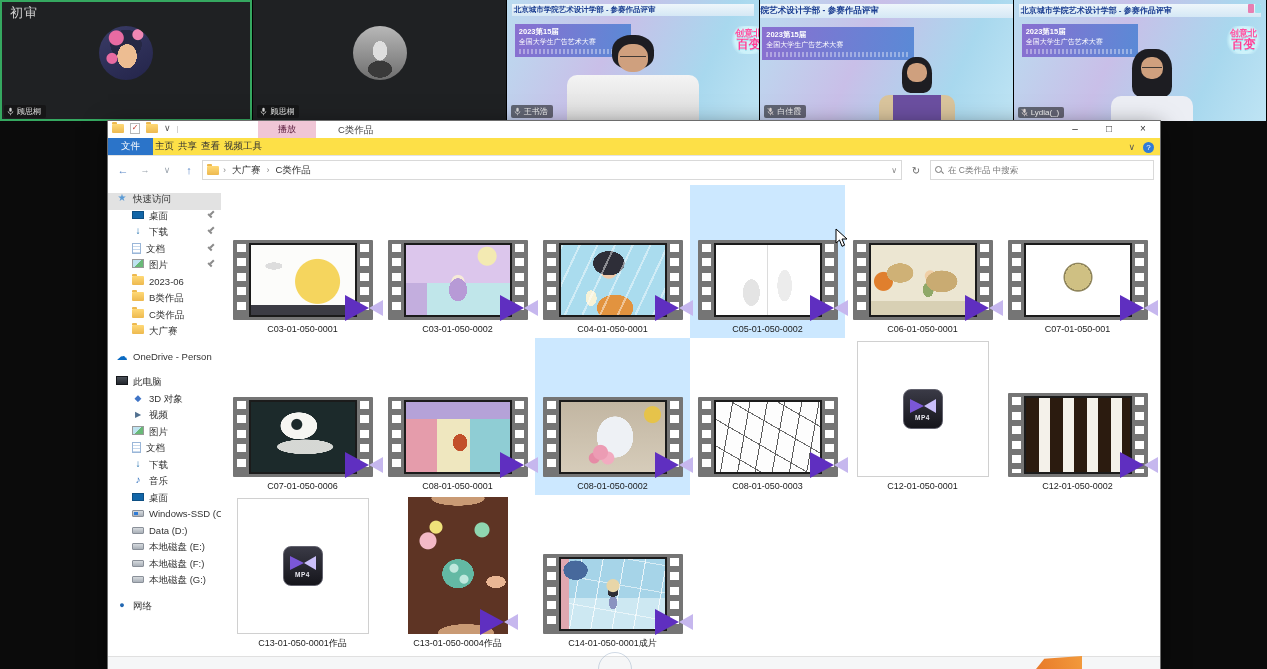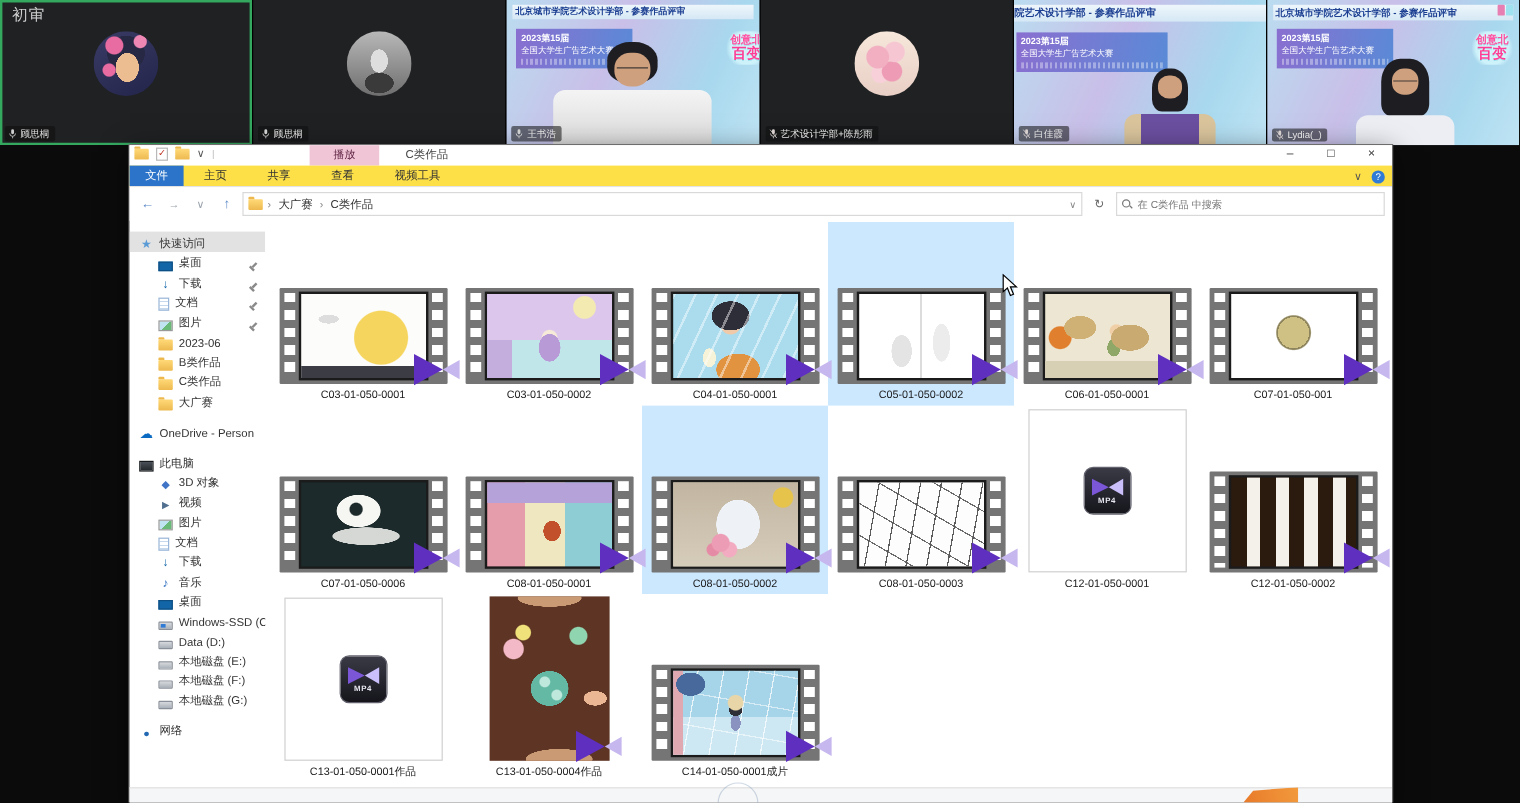--- a/index.html
+++ b/index.html
@@ -71,41 +71,41 @@
   .ic.folder{width:12px;height:9px;background:linear-gradient(#ffd977,#edb94f);border-radius:1px;}
   .ic.folder::before{content:'';position:absolute;top:-2px;left:0;width:5px;height:2px;background:#edb94f;border-radius:1px 1px 0 0;}
   .ic.doccheck{width:10px;height:11px;background:#fff;border:1px solid #b8b8b8;}
   .ic.doccheck::before{content:'✓';position:absolute;left:0;right:0;top:-1px;color:#c0392b;font-size:8px;}
   .glyph{font-size:9px;color:#555;line-height:1;}
   .ctx-tab{position:absolute;left:150px;top:0;width:58px;height:17px;background:#f0c6d6;color:#5c2040;font-size:9px;text-align:center;line-height:17px;}
   .win-title{position:absolute;left:230px;top:0;height:17px;line-height:17px;font-size:9.5px;color:#444;}
   .win-controls{position:absolute;right:0;top:0;height:17px;display:flex;}
   .wc{width:34px;text-align:center;line-height:15px;font-size:10px;color:#333;}
   .rtabs{position:relative;display:flex;height:18px;border-bottom:1px solid #e3e3e3;background:#fde047;align-items:stretch;}
-  .rtab{padding:0 17px;display:flex;align-items:center;font-size:9.5px;color:#333;}
+  .rtab{padding:0 2px;display:flex;align-items:center;font-size:9.5px;color:#333;}
   .rtab.file{background:#2b74c9;color:#fff;padding:0 13px;}
   .ribbon-right{position:absolute;right:6px;top:0;height:18px;display:flex;align-items:center;gap:8px;}
   .help-badge{width:11px;height:11px;border-radius:50%;background:#2f7bd6;color:#fff;font-size:8px;text-align:center;line-height:11px;}
   .addressbar{position:relative;height:28px;display:flex;align-items:center;padding:0 6px;gap:4px;background:#fff;}
   .nav-btn{width:18px;text-align:center;font-size:11px;color:#5a87c6;}
   .nav-btn.dim{color:#9aa3ad;font-size:9px;}
   .crumb-box{display:flex;align-items:center;height:20px;border:1px solid #d9d9d9;flex:0 0 700px;padding:0 4px;gap:4px;}
   .crumb{font-size:9.5px;color:#333;padding:0 2px;}
   .crumb-sep{color:#888;font-size:9px;}
   .crumb-caret{margin-left:auto;color:#888;font-size:8px;}
   .refresh-btn{width:20px;text-align:center;color:#666;font-size:10px;}
   .search-box{display:flex;align-items:center;height:20px;border:1px solid #d9d9d9;flex:1;padding:0 4px;gap:3px;}
   .mag{position:relative;width:8px;height:8px;flex:none;}
   .mag::before{content:'';position:absolute;left:0;top:0;width:5px;height:5px;border:1px solid #777;border-radius:50%;}
   .mag::after{content:'';position:absolute;left:5.5px;top:5.5px;width:3px;height:1px;background:#777;transform:rotate(45deg);}
   .search-box input{border:0;outline:0;width:100%;font-size:8.5px;color:#333;}
   .search-box input::placeholder{color:#777;}
   .ebody{position:absolute;left:0;right:0;top:64px;bottom:13px;display:flex;}
   .sidebar{width:113px;flex:none;padding-top:8px;overflow:hidden;}
-  .srow{display:flex;align-items:flex-end;height:16.5px;padding-right:6px;font-size:9.5px;color:#333;white-space:nowrap;}
+  .srow{display:flex;align-items:flex-start;height:16.5px;padding-right:6px;font-size:9.5px;color:#333;white-space:nowrap;}
   .srow .ic{margin-right:5px;}
   .srow.sel{background:#e2e2e2;}
   .srow.gap{margin-top:9px;}
   .pin{position:relative;width:8px;height:8px;margin-left:auto;transform:rotate(45deg);flex:none;}
   .pin::before{content:'';position:absolute;left:3px;top:0;width:2px;height:5px;background:#8a8a8a;}
   .pin::after{content:'';position:absolute;left:1.5px;top:4.5px;width:5px;height:2px;background:#8a8a8a;}
   .ic.star::before{content:'★';color:#5b9bd5;font-size:10px;}
   .ic.desktop{background:#1266a8;border:1px solid #0e4f83;height:8px;margin-top:1px;}
   .ic.download::before{content:'↓';color:#1266a8;font-weight:bold;font-size:10px;}
   .ic.document{background:#fff;border:1px solid #9ab6d8;width:9px;height:11px;background-image:repeating-linear-gradient(#fff 0 2px,#c6d8ec 2px 3px);}
@@ -217,32 +217,20 @@
         <div class="name-tag">
           <svg class="mic" viewBox="0 0 10 12">
             <rect x="3.3" y="0.6" width="3.4" height="5.8" rx="1.7"></rect>
             <path d="M1.6 5.6a3.4 3.4 0 0 0 6.8 0"></path>
             <line x1="5" y1="9.2" x2="5" y2="11.4"></line>
           </svg>
           <span class="pname">王书浩</span>
         </div>
       </div>
       <div class="tile">
-        <div class="avatar av-flowers"></div>
-        <div class="name-tag">
-          <svg class="mic muted" viewBox="0 0 10 12">
-            <rect x="3.3" y="0.6" width="3.4" height="5.8" rx="1.7"></rect>
-            <path d="M1.6 5.6a3.4 3.4 0 0 0 6.8 0"></path>
-            <line x1="5" y1="9.2" x2="5" y2="11.4"></line>
-            <line x1="1" y1="1" x2="9" y2="11" stroke="#e24b4b" stroke-width="1.6"></line>
-          </svg>
-          <span class="pname">艺术设计学部+陈彤雨</span>
-        </div>
-      </div>
-      <div class="tile">
         <div class="banner v2">
       <div class="banner-top">北京城市学院艺术设计学部 - 参赛作品评审</div>
       <div class="banner-box">
         <div class="b2">2023第15届</div>
             <div class="b3">全国大学生广告艺术大赛</div>
             <div class="b4"></div>
       </div>
 
       <div class="person woman1">
         <span class="hair"></span>

